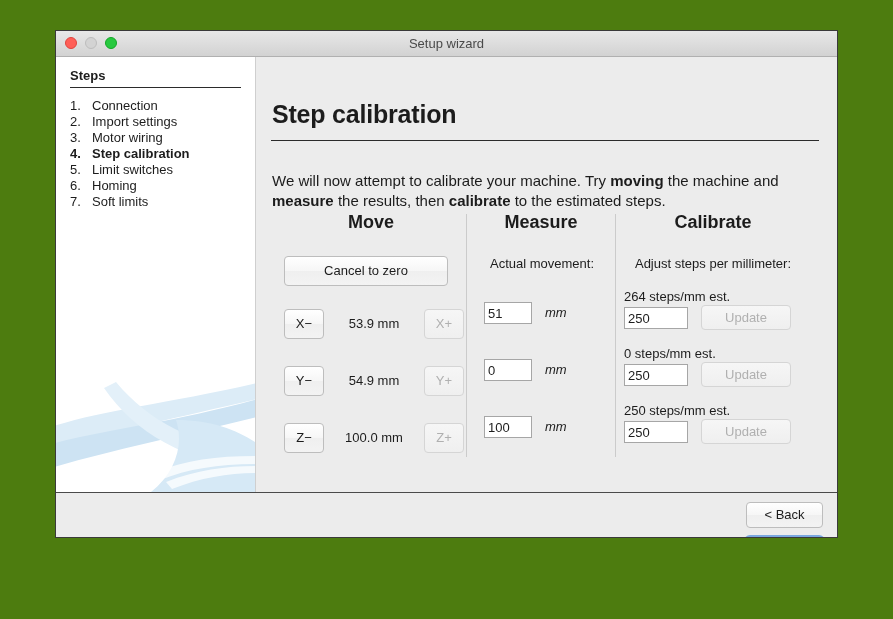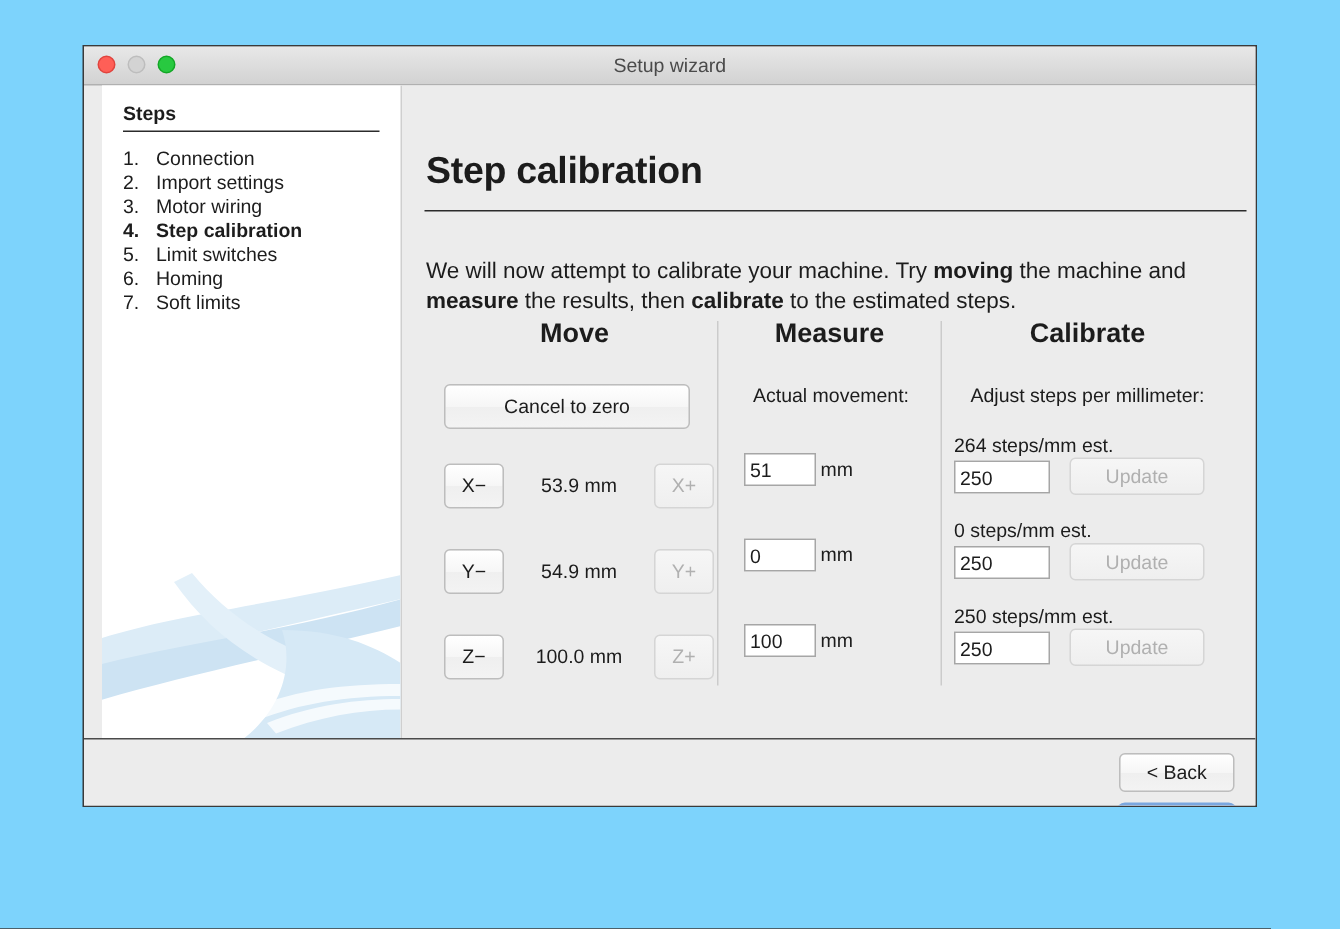--- a/index.html
+++ b/index.html
@@ -5,21 +5,21 @@
   html, body {
     margin: 0; padding: 0;
     width: 893px; height: 619px;
     background: #000;
     overflow: hidden;
     font-family: "Liberation Sans", sans-serif;
   }
   #stage {
     position: relative;
     width: 893px; height: 619px;
-    background: #7dd3fc;
+    background: #4d7c0f;
   }
 
   
   .window {
     position: absolute;
     left: 56px; top: 31px;
     width: 781px; height: 506px;
     background: #ececec;
     box-shadow: 0 0 0 1px #3a3a3a;
     overflow: hidden;
@@ -55,21 +55,20 @@
     font-size: 13px;
     color: #4a4a4a;
   }
 
   
   .wbody {
     position: relative;
     height: 435px;
     display: flex;
     background: #ececec;
-    margin-left: 12px;
   }
 
   
   .sidebar {
     position: relative;
     width: 199px;
     background: #ffffff;
     border-right: 1px solid #cfcfcf;
     overflow: hidden;
     flex: 0 0 199px;
@@ -247,25 +246,26 @@
     outline: none;
   }
   .meas-row .tfield {
     position: absolute;
     left: 12px; top: 0;
     width: 48px; height: 22px;
     line-height: 20px;
   }
   .meas-unit {
     position: absolute;
-    left: 63px; top: 0;
+    left: 73px; top: 0;
     height: 22px;
     line-height: 22px;
     font-size: 13px;
     color: #1c1c1c;
+    font-style: italic;
   }
 
   
   .calib-label {
     position: absolute;
     left: 362px; top: 44px;
     width: 190px;
     text-align: center;
     font-size: 13px;
     color: #1c1c1c;

